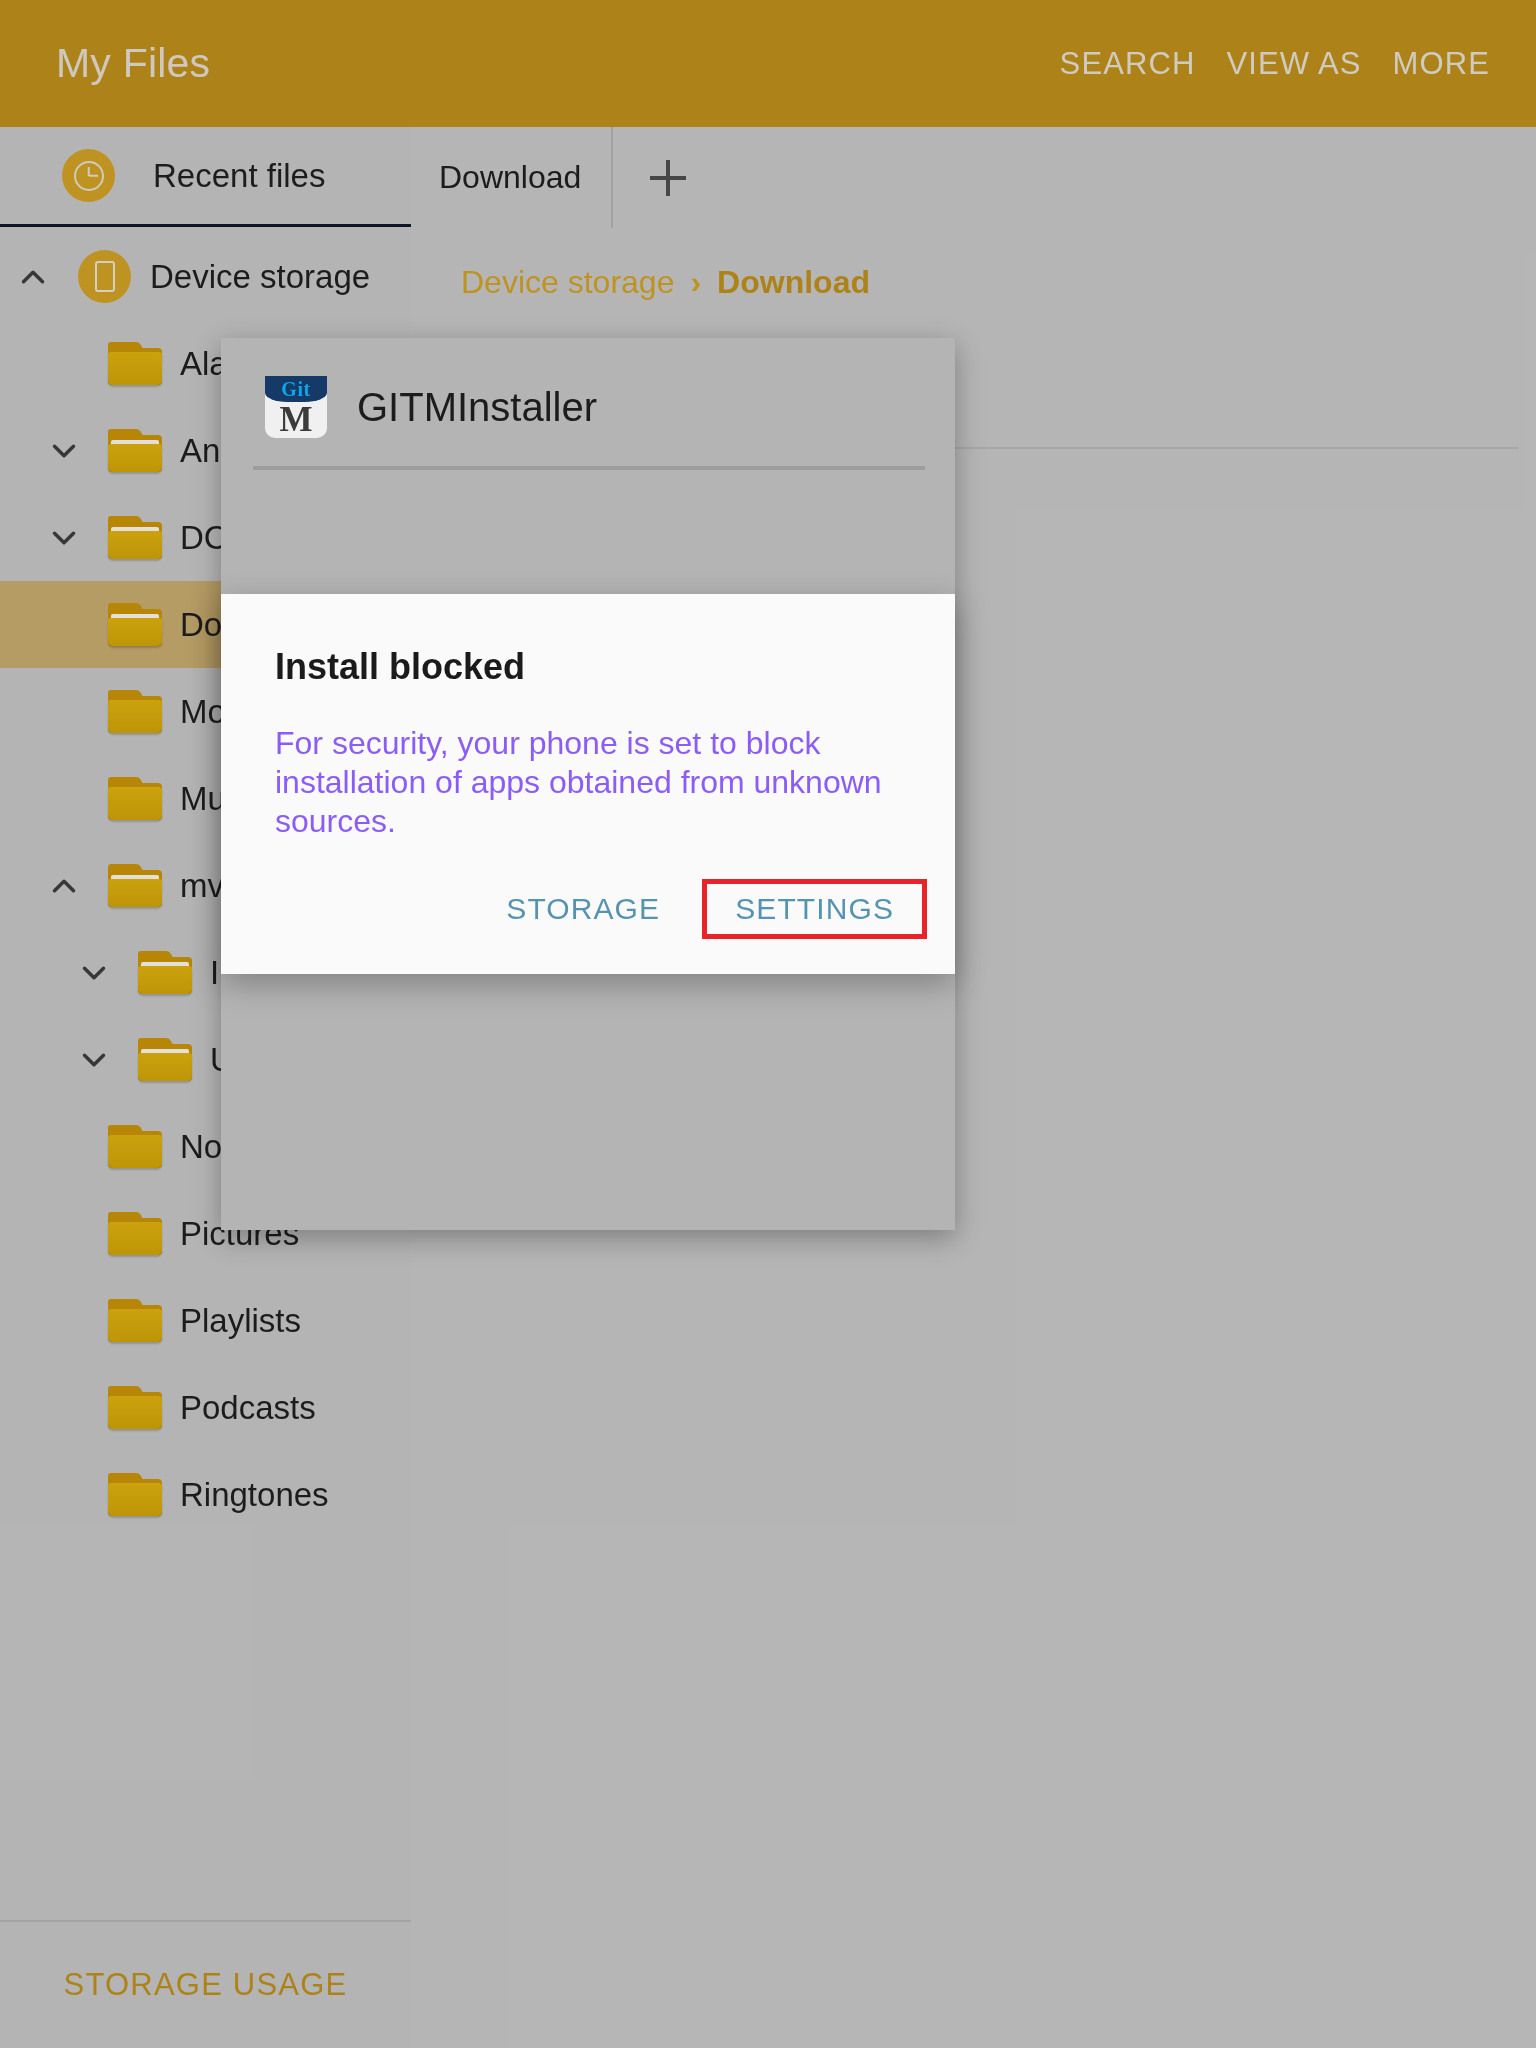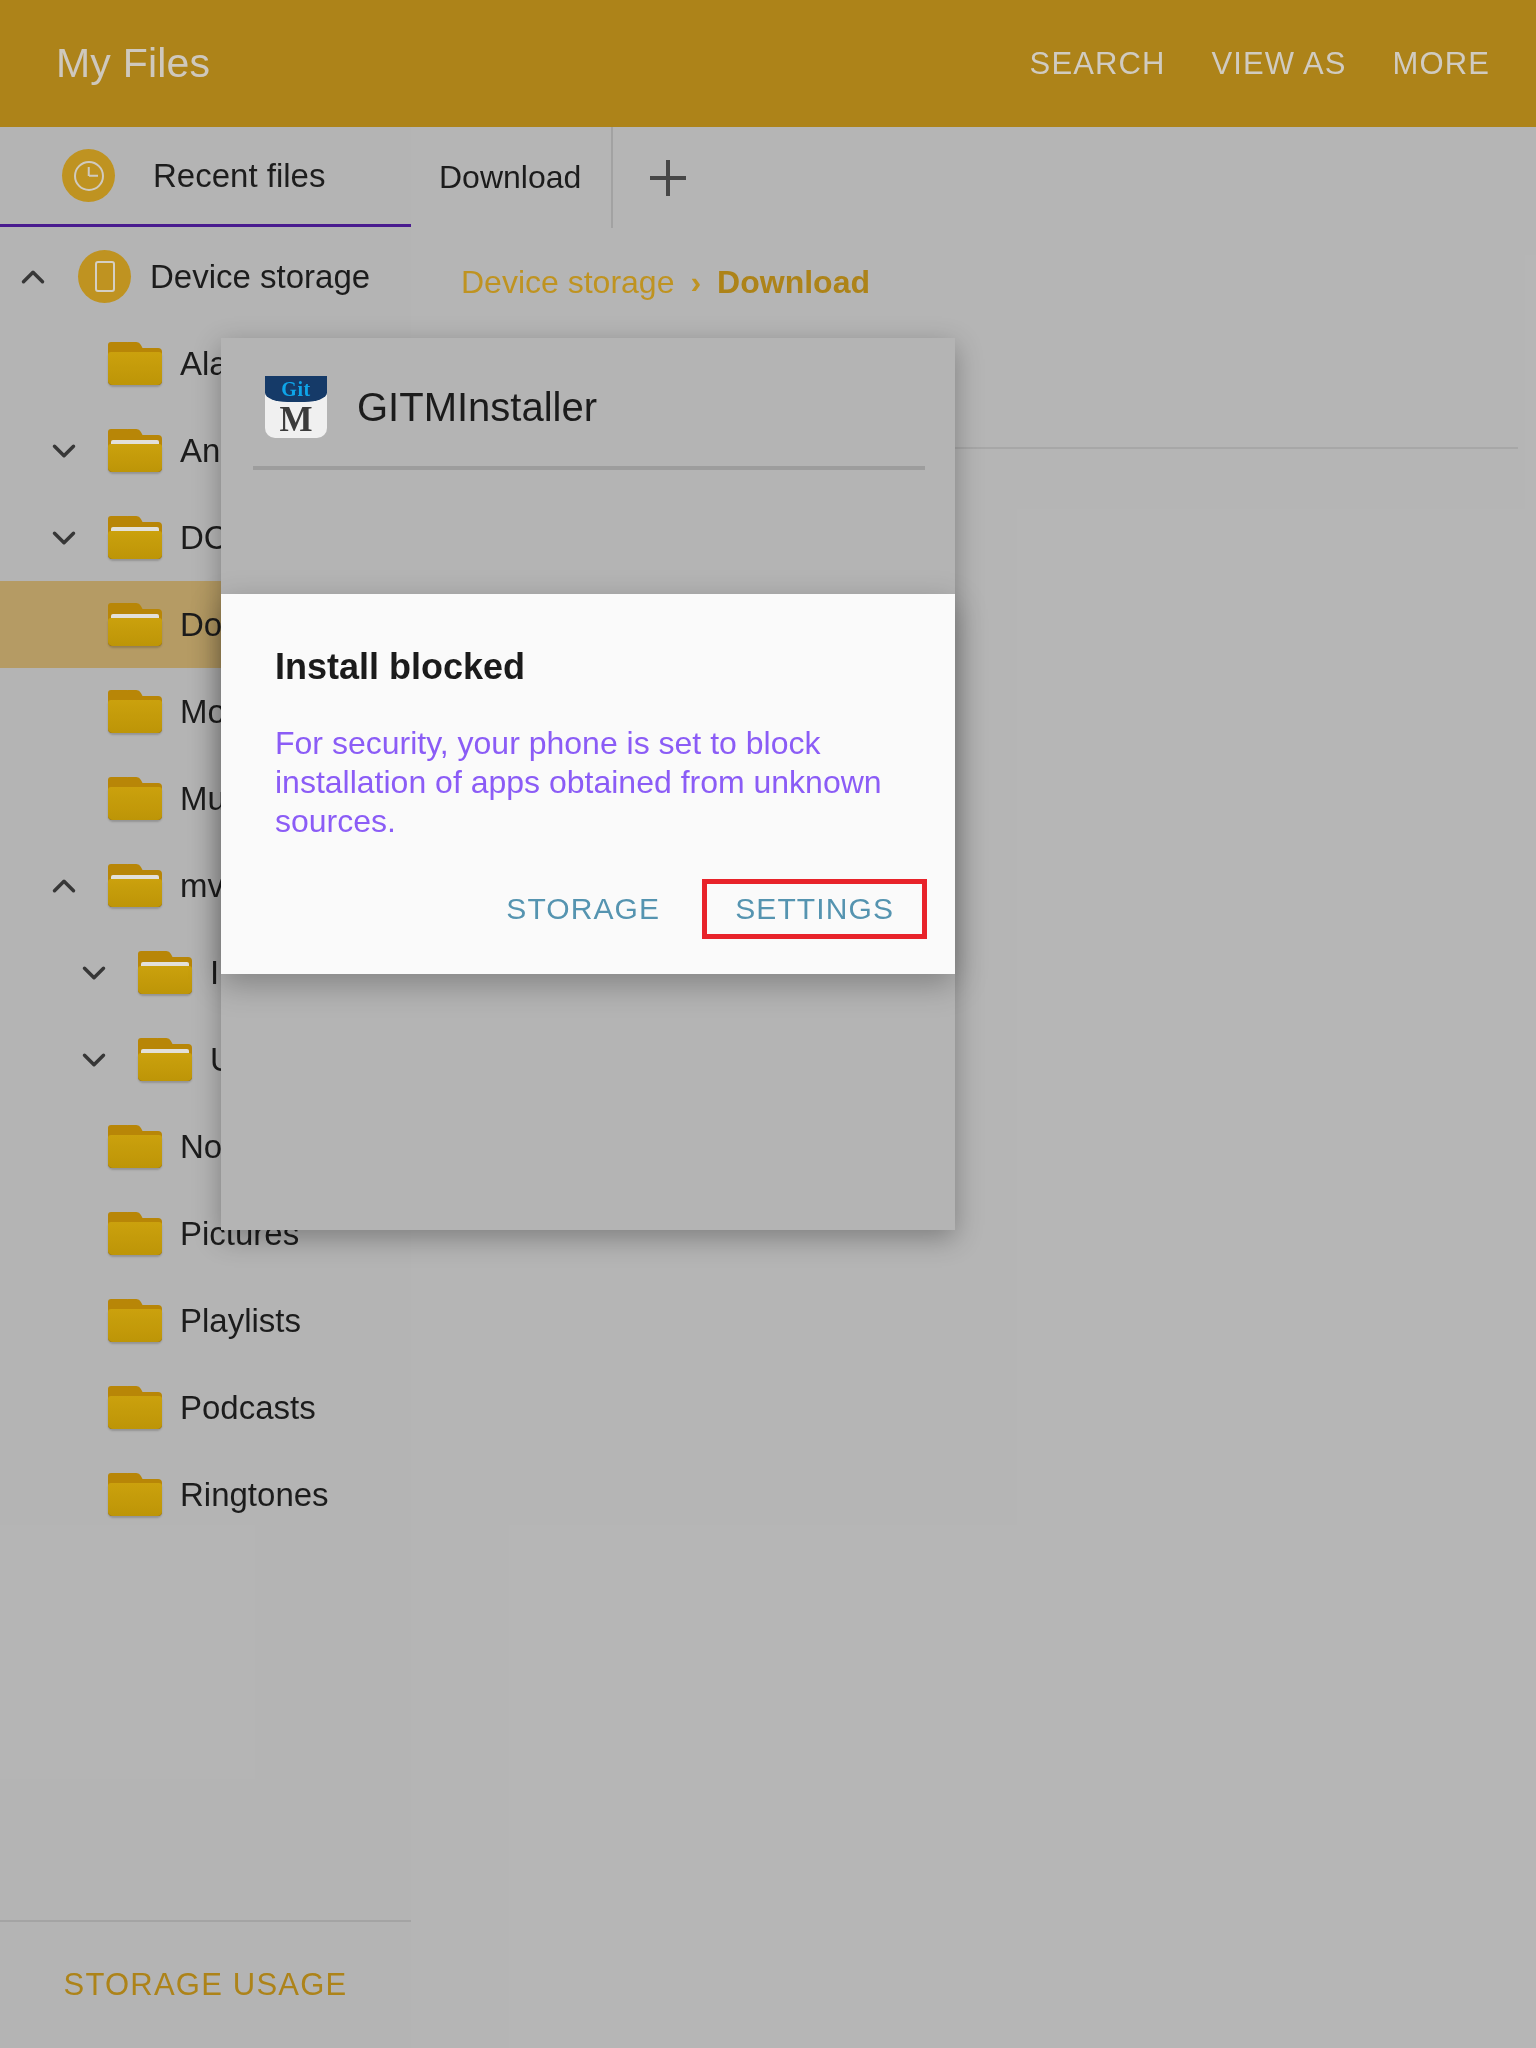--- a/index.html
+++ b/index.html
@@ -17,33 +17,33 @@
   
   .appbar {
     position: absolute; left: 0; top: 0; width: 1536px; height: 127px;
     background: #b5891b;
     display: flex; align-items: center; justify-content: space-between;
     padding: 0 46px 0 56px;
   }
   .appbar-title {
     font-size: 41px; color: #d7d1c6; letter-spacing: .2px; font-weight: 400;
   }
-  .appbar-actions { display: flex; align-items: center; gap: 46px; }
+  .appbar-actions { display: flex; align-items: center; gap: 31px; }
   .appbar-action {
     font-size: 31px; color: #d9d4c9; letter-spacing: 1.1px; font-weight: 400;
   }
 
   
   .sidebar {
     position: absolute; left: 0; top: 127px; width: 411px; height: 1921px;
     background: #bcbcbc; overflow: hidden;
   }
   .recent-row {
     height: 100px; display: flex; align-items: center; padding-left: 62px;
-    border-bottom: 3px solid #4c1d95;
+    border-bottom: 3px solid #0f172a;
   }
   .clock-icon {
     width: 53px; height: 53px; border-radius: 50%;
     background: #c79a23; position: relative; flex: none;
   }
   .clock-icon .cface {
     position: absolute; left: 50%; top: 50%;
     width: 30px; height: 30px; margin: -15px 0 0 -15px;
     border: 2.5px solid #d9d3c8; border-radius: 50%;
   }

